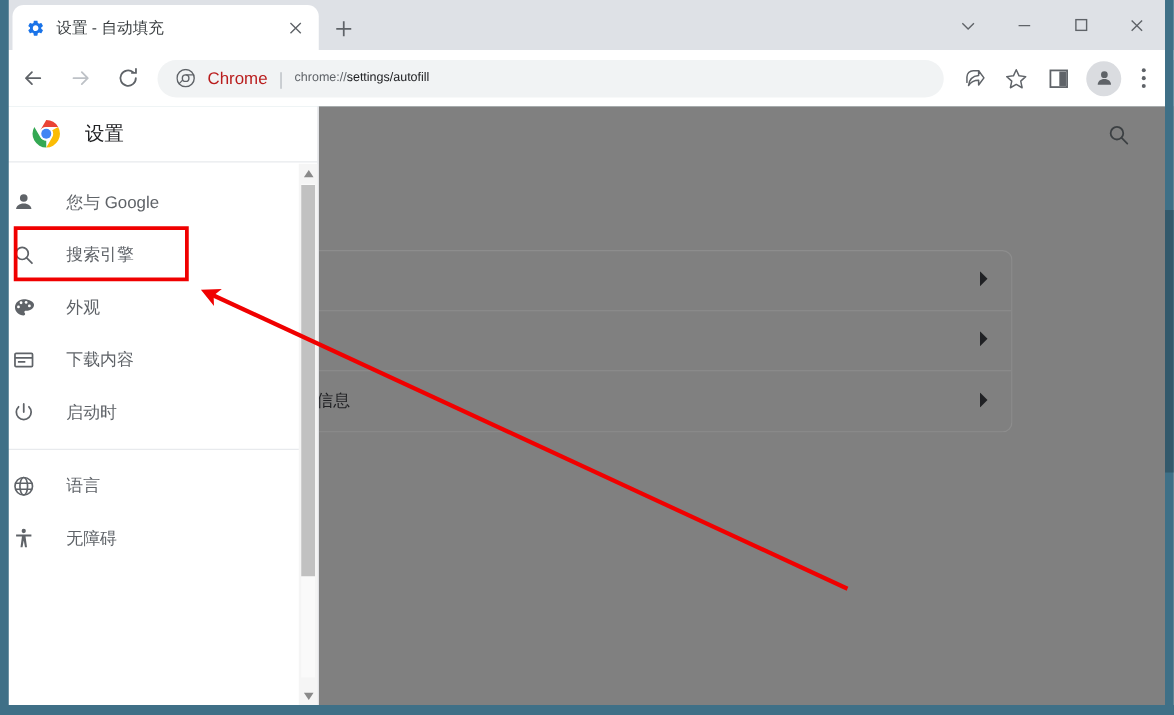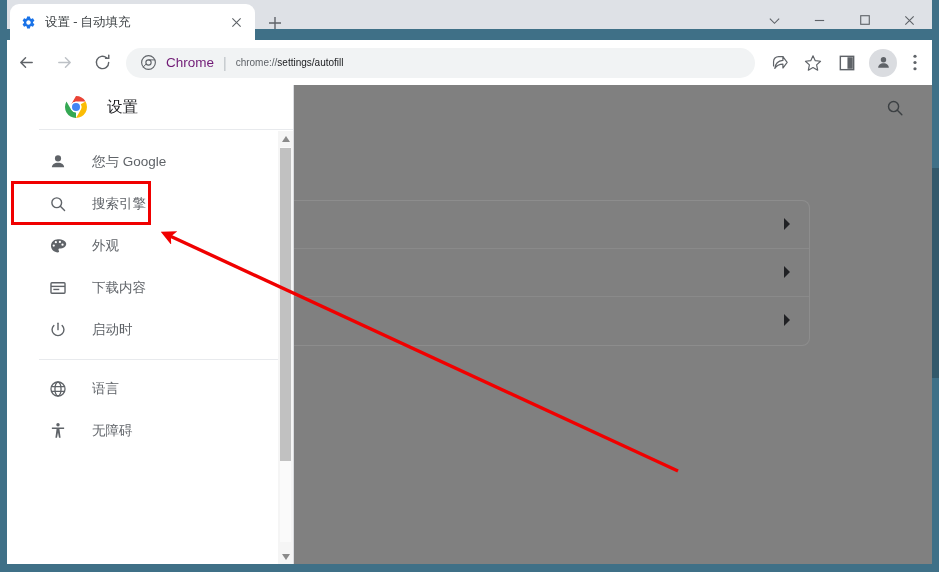--- a/index.html
+++ b/index.html
@@ -50,23 +50,22 @@
     right: 0; top: 168px;
     width: 7px; height: 210px;
     background: #33596b;
     z-index: 62;
   }
 
   
   .tabstrip {
     position: absolute;
     left: 0; top: 0;
-    width: 939px; height: 29px;
+    width: 939px; height: 48px;
     background: #dee1e6;
-    font-family: Liberation Serif, serif;
   }
   .tab {
     position: absolute;
     left: 10px; top: 4px;
     width: 245px; height: 36px;
     background: #ffffff;
     border-radius: 9px 9px 0 0;
     display: flex;
     align-items: center;
     padding: 0 10px;
@@ -147,21 +146,21 @@
     min-width: 0;
   }
   .omni-icon {
     width: 17px; height: 17px;
     flex: 0 0 17px;
     margin-right: 9px;
     display: flex; align-items: center; justify-content: center;
   }
   .omni-scheme {
     font-size: 13.5px;
-    color: #701a75;
+    color: #b91c1c;
     white-space: nowrap;
   }
   .omni-sep {
     color: #bdc1c6;
     margin: 0 9px;
     font-size: 14px;
     line-height: 1;
   }
   .omni-url {
     font-size: 10px;
@@ -205,21 +204,20 @@
 
   
   .sidebar {
     position: absolute;
     left: 0; top: 0;
     width: 255px; height: 479px;
     background: #ffffff;
     border-right: 1px solid #dadce0;
     box-sizing: border-box;
     z-index: 5;
-    margin-left: 39px;
   }
   .settings-header {
     height: 45px;
     display: flex;
     align-items: center;
     padding-left: 25px;
     border-bottom: 1px solid #e8eaed;
     box-sizing: border-box;
   }
   .settings-logo {

